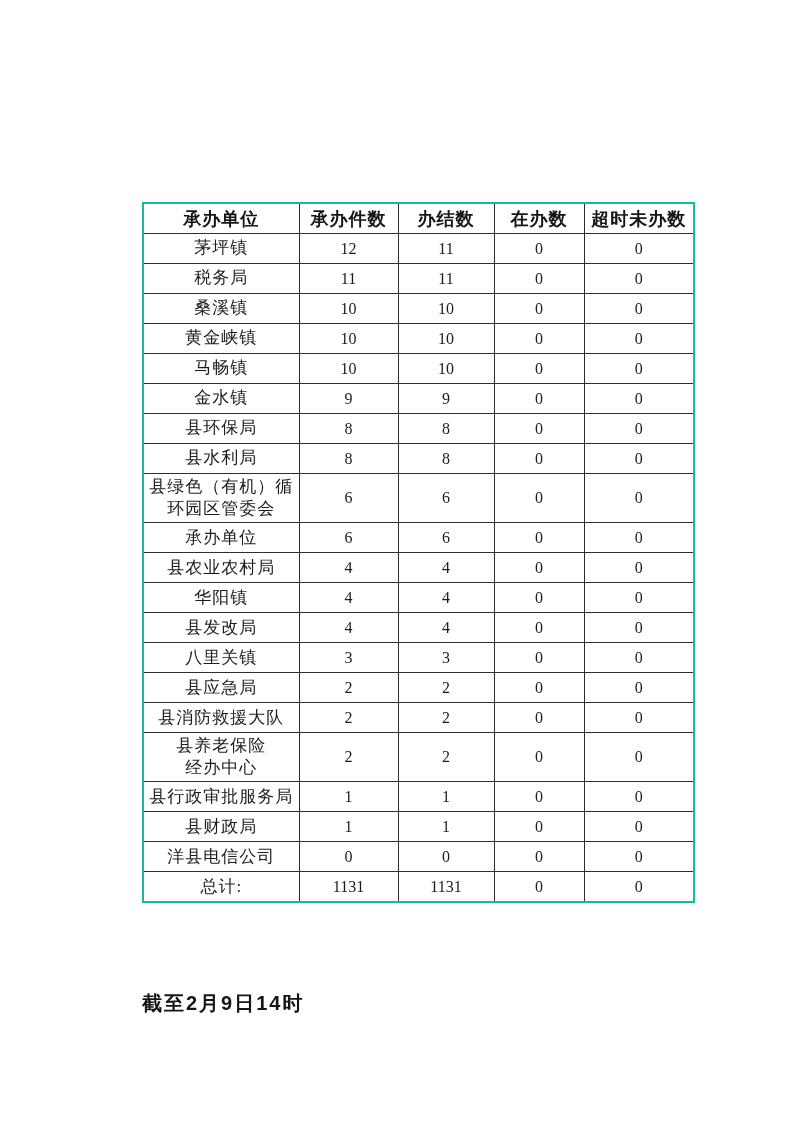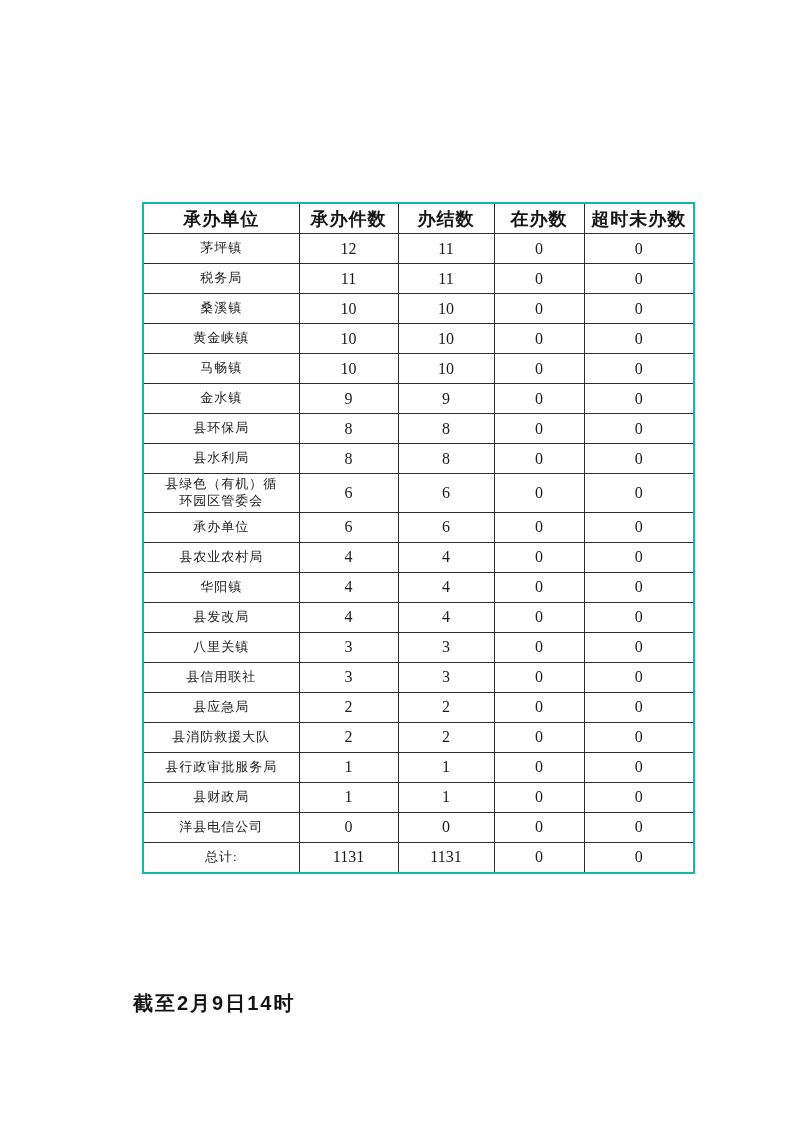--- a/index.html
+++ b/index.html
@@ -39,34 +39,34 @@
     font-size: 18px;
     letter-spacing: 1px;
     color: #161616;
   }
   .report-table td {
     height: 25px;
     font-size: 16px;
     color: #1c1c1c;
   }
   .report-table td.unit {
-    font-size: 13px;
+    font-size: 17px;
     line-height: 1.3;
     white-space: pre-line;
     letter-spacing: 1px;
     padding: 2px 2px;
   }
   .col-unit     { width: 156px; }
   .col-accepted { width: 99px; }
   .col-done     { width: 96px; }
   .col-active   { width: 90px; }
   .col-overdue  { width: 110px; }
   .footnote {
     position: absolute;
-    left: 133px;
+    left: 142px;
     top: 990px;
     font-family: "Liberation Sans", "DejaVu Sans", sans-serif;
     font-weight: bold;
     font-size: 20px;
     letter-spacing: 2px;
     color: #141414;
   }
 </style>
 </head>
 <body>
@@ -184,35 +184,36 @@
     <td>0</td>
   </tr>
         <tr>
     <td class="unit">八里关镇</td>
     <td>3</td>
     <td>3</td>
     <td>0</td>
     <td>0</td>
   </tr>
         <tr>
-    <td class="unit">县信用联社</td>
-    <td>3</td>
-    <td>3</td>
-    <td>0</td>
-    <td>0</td>
-  </tr>
-        <tr>
     <td class="unit">县应急局</td>
     <td>2</td>
     <td>2</td>
     <td>0</td>
     <td>0</td>
   </tr>
         <tr>
     <td class="unit">县消防救援大队</td>
+    <td>2</td>
+    <td>2</td>
+    <td>0</td>
+    <td>0</td>
+  </tr>
+        <tr>
+    <td class="unit">县养老保险
+经办中心</td>
     <td>2</td>
     <td>2</td>
     <td>0</td>
     <td>0</td>
   </tr>
         <tr>
     <td class="unit">县行政审批服务局</td>
     <td>1</td>
     <td>1</td>
     <td>0</td>

